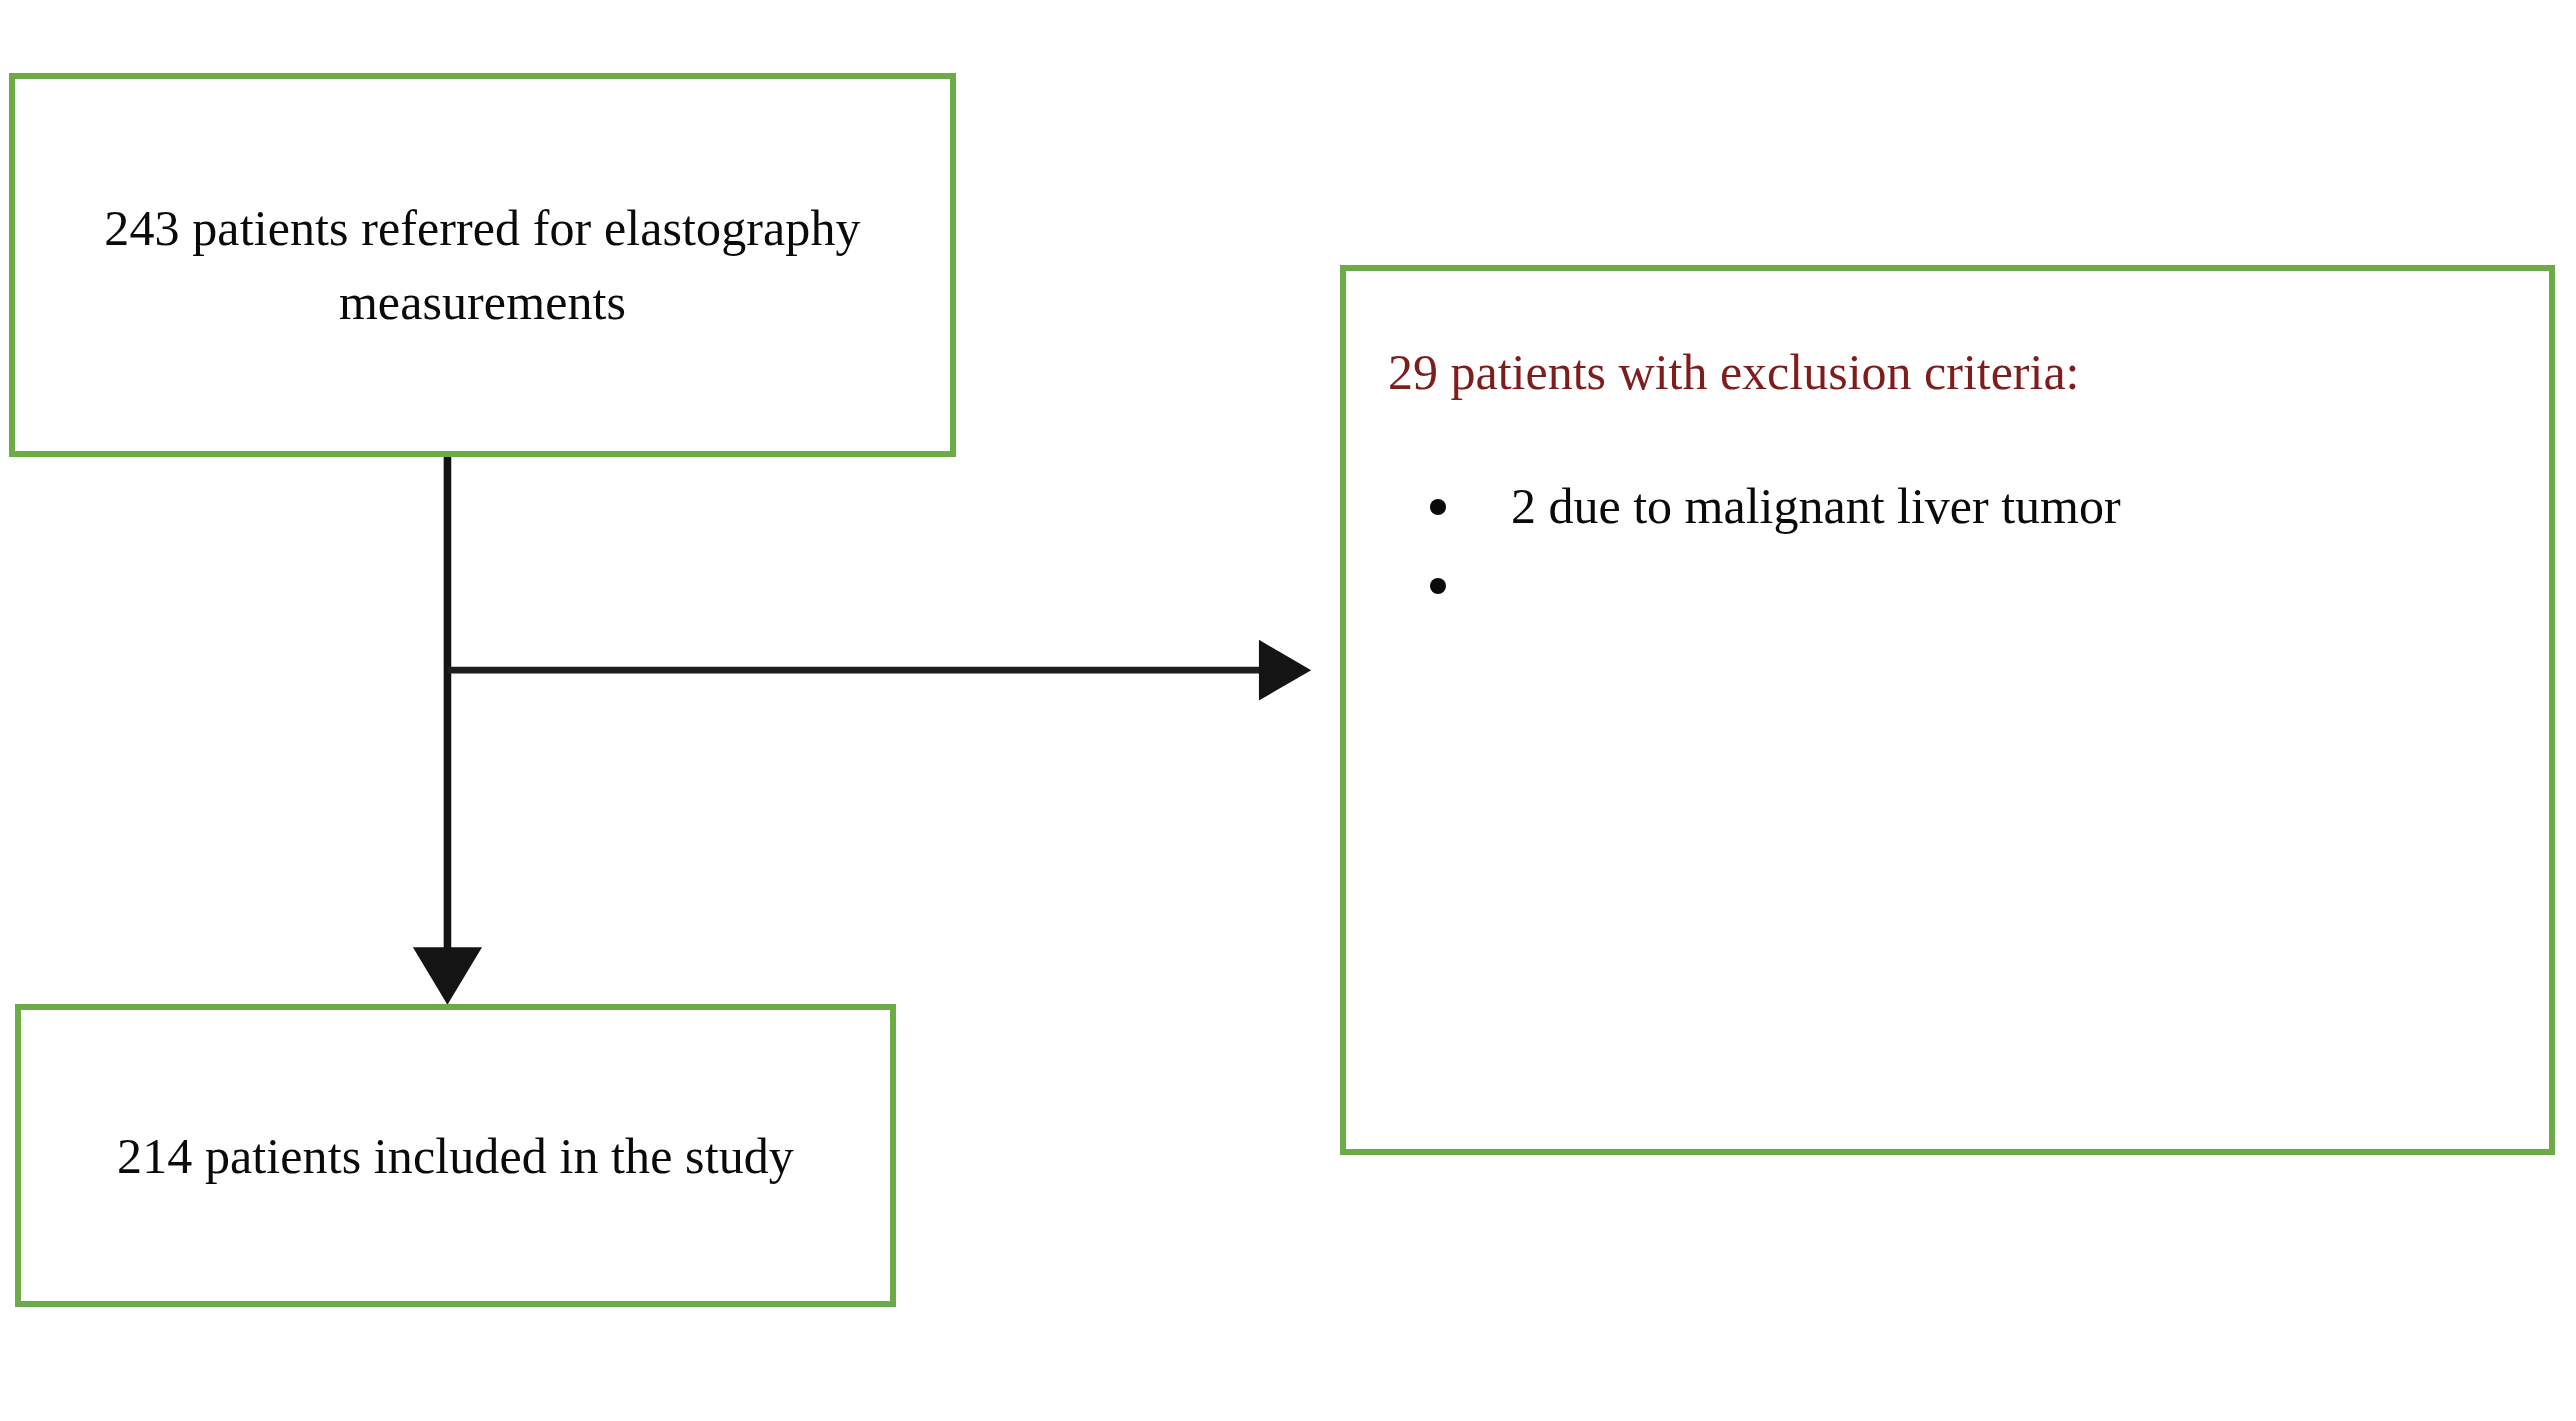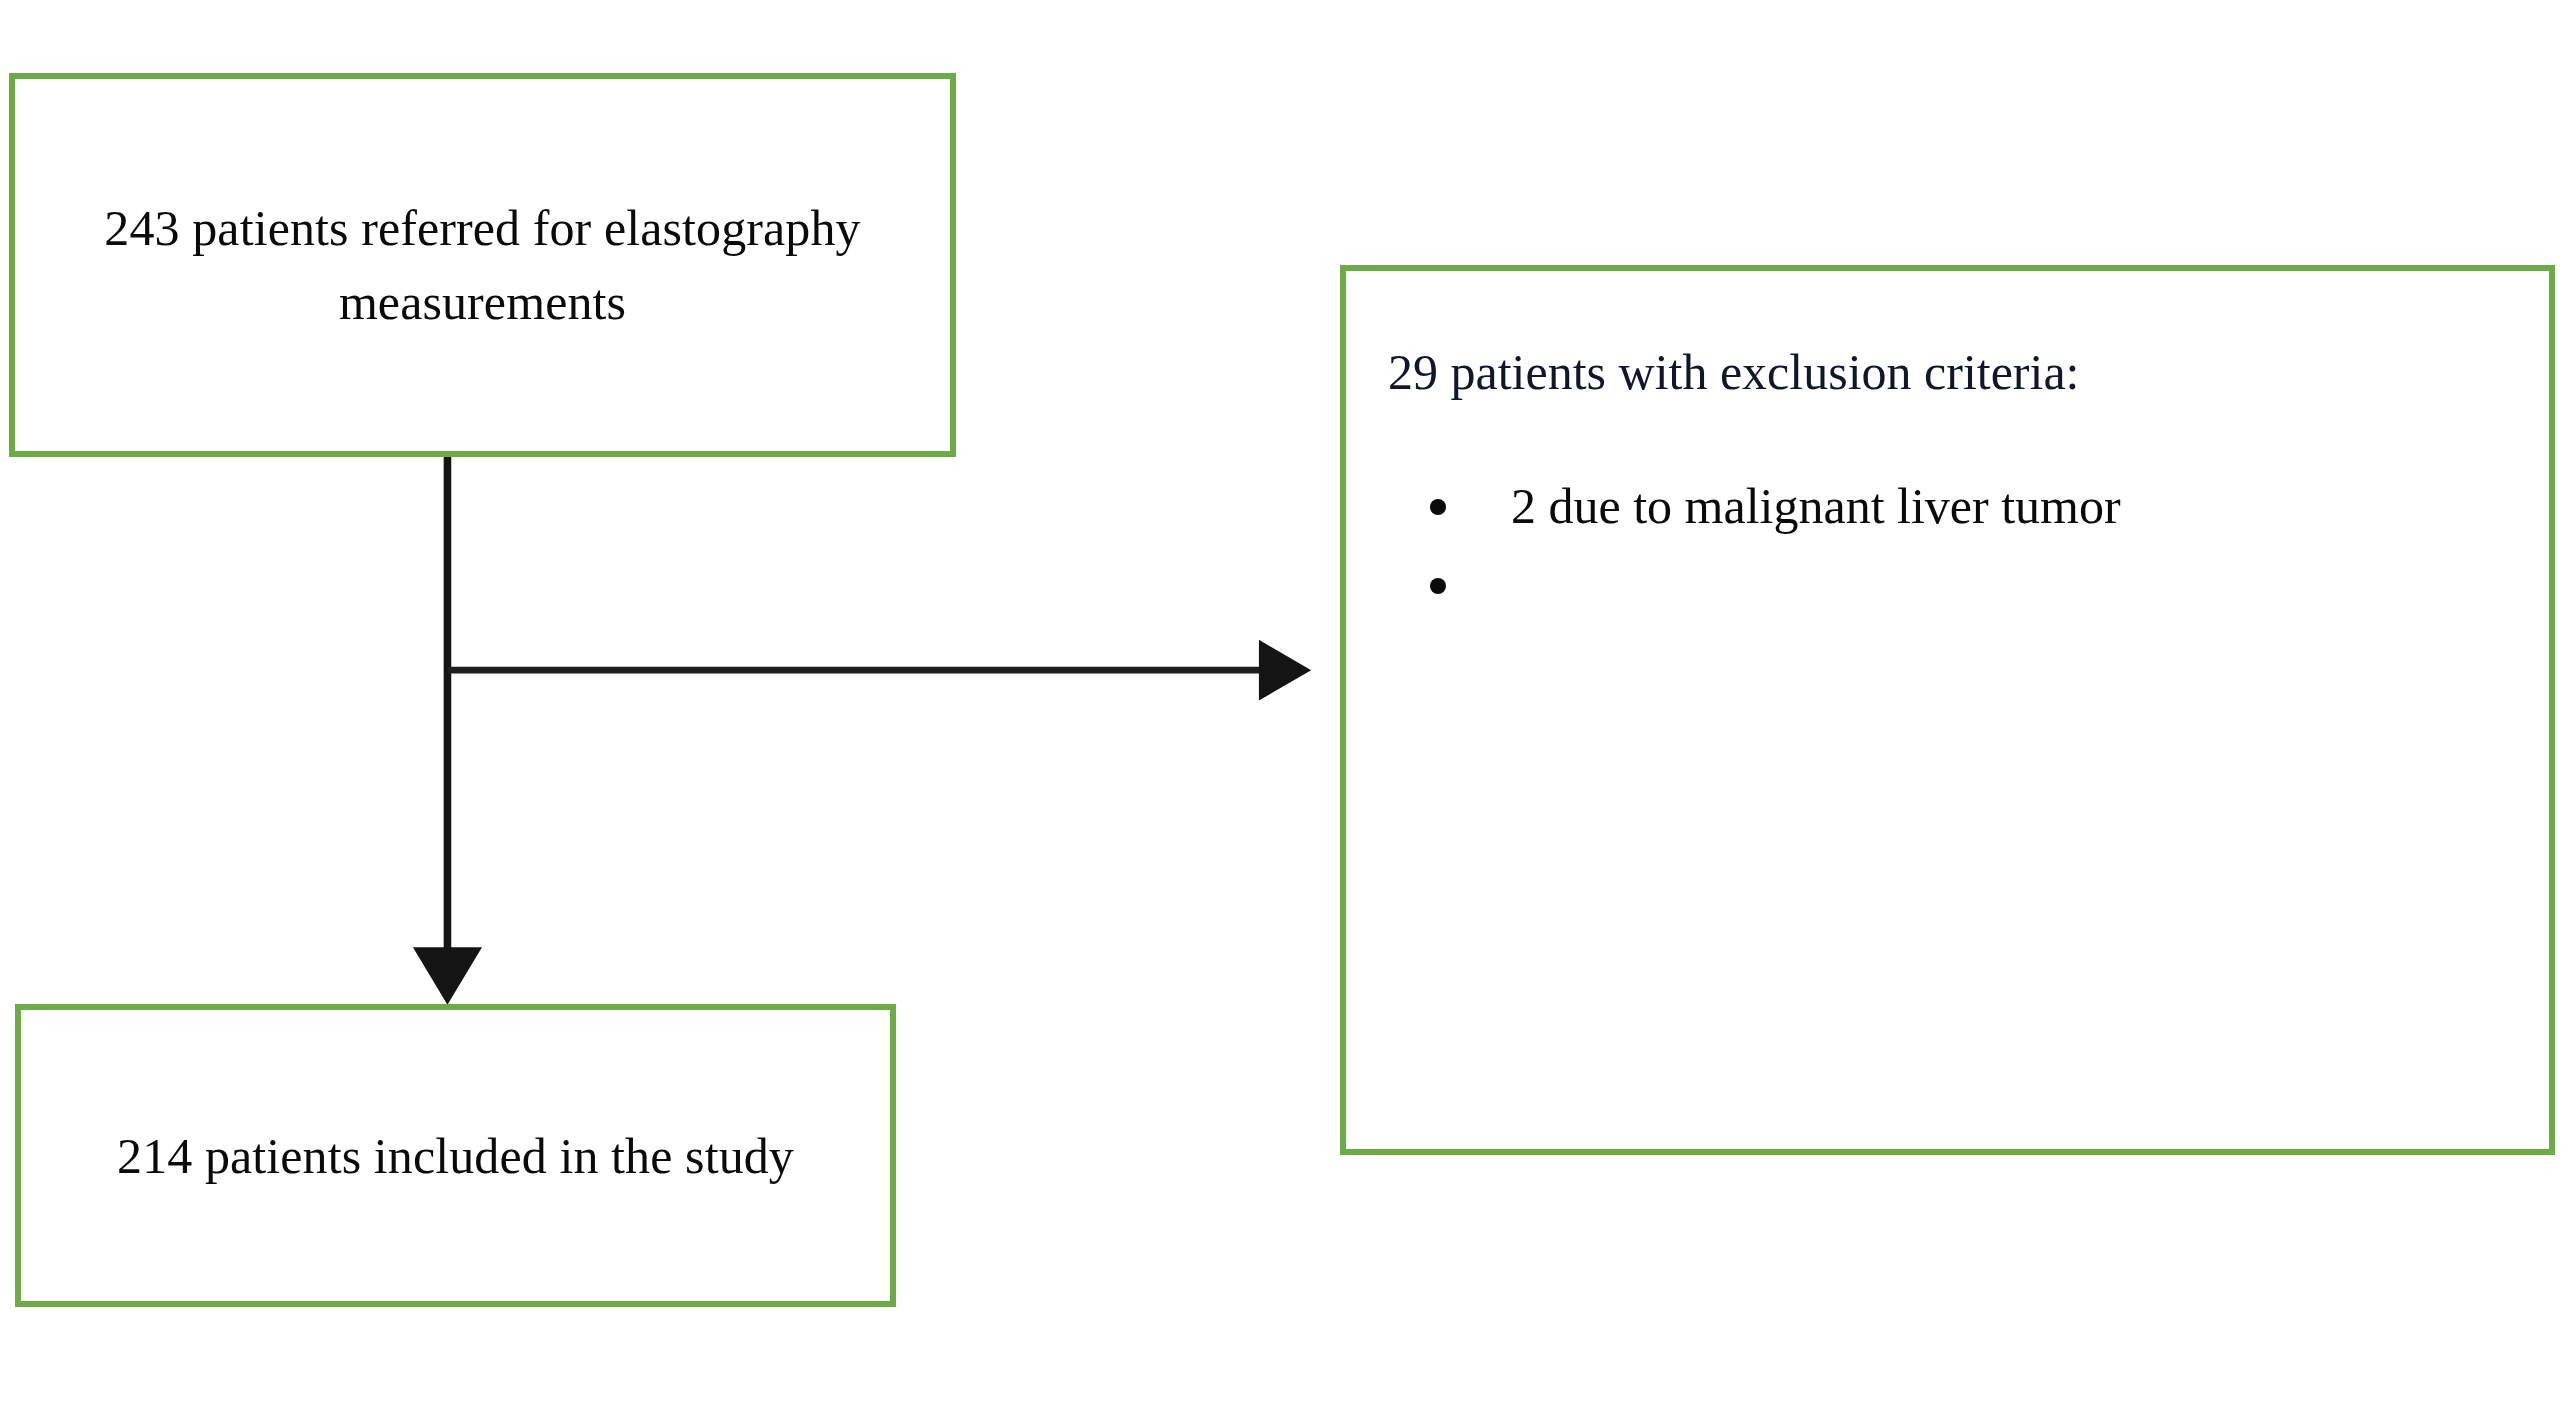--- a/index.html
+++ b/index.html
@@ -77,21 +77,21 @@
   .excluded-inner {
     padding: 66px 39px 0 42px;
     box-sizing: border-box;
     width: 100%;
   }
 
   .excluded-heading {
     font-family: "Liberation Serif", serif;
     font-size: 50px;
     line-height: 1.4;
-    color: #0f172a;
+    color: #7f1d1d;
     text-align: left;
     margin: 0 0 62px 0;
   }
 
   .excluded-list {
     list-style: none;
     margin: 0;
     padding: 0;
   }
 

